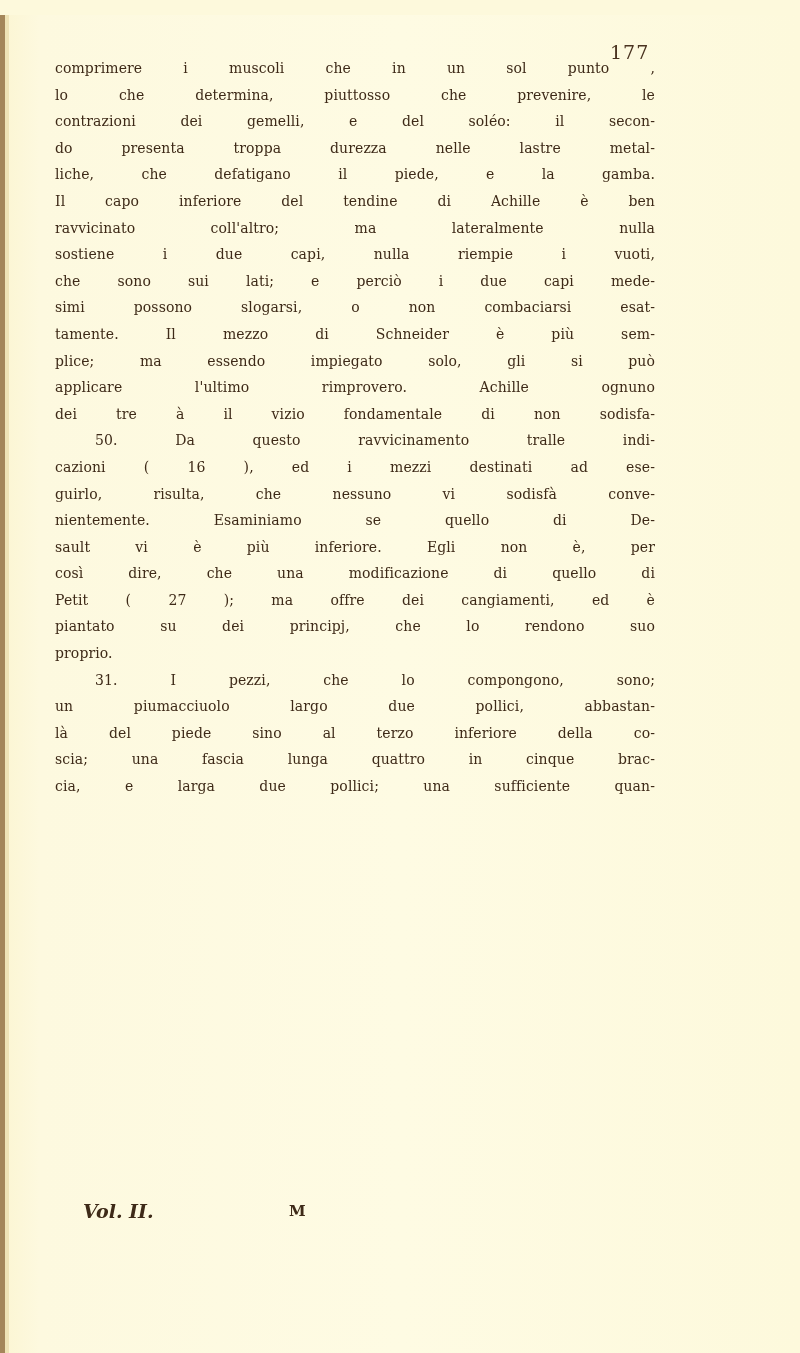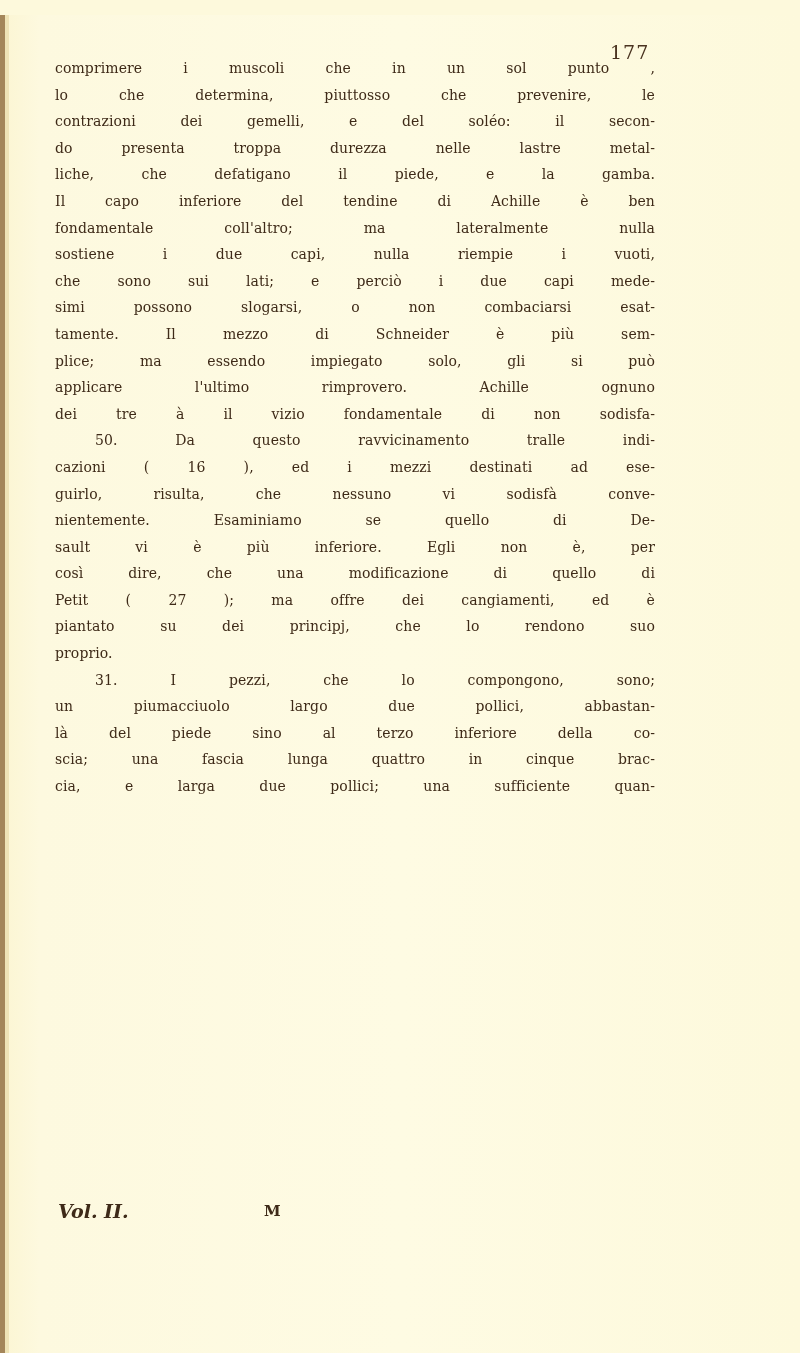--- a/index.html
+++ b/index.html
@@ -66,21 +66,21 @@
     .line.last {
       text-align-last: left;
     }
     .line.indent {
       padding-left: 40px;
       box-sizing: border-box;
     }
     .footer {
       position: absolute;
       top: 1185px;
-      left: 42px;
+      left: 67px;
       width: 600px;
       height: 24px;
       font-size: 19px;
       color: #3e2a18;
     }
     .signature-vol {
       position: absolute;
       left: 16px;
       top: 0;
       font-style: italic;
@@ -103,21 +103,21 @@
 
   <div class="folio">177</div>
 
   <div class="text-block">
     <div class="line">comprimere i muscoli che in un sol punto ,</div>
     <div class="line">lo che determina, piuttosso che prevenire, le</div>
     <div class="line">contrazioni dei gemelli, e del soléo: il secon-</div>
     <div class="line">do presenta troppa durezza nelle lastre metal-</div>
     <div class="line">liche, che defatigano il piede, e la gamba.</div>
     <div class="line">Il capo inferiore del tendine di Achille è ben</div>
-    <div class="line">fondamentale coll'altro; ma lateralmente nulla</div>
+    <div class="line">ravvicinato coll'altro; ma lateralmente nulla</div>
     <div class="line">sostiene i due capi, nulla riempie i vuoti,</div>
     <div class="line">che sono sui lati; e perciò i due capi mede-</div>
     <div class="line">simi possono slogarsi, o non combaciarsi esat-</div>
     <div class="line">tamente. Il mezzo di Schneider è più sem-</div>
     <div class="line">plice; ma essendo impiegato solo, gli si può</div>
     <div class="line">applicare l'ultimo rimprovero. Achille ognuno</div>
     <div class="line">dei tre à il vizio fondamentale di non sodisfa-</div>
     <div class="line indent">50. Da questo ravvicinamento tralle indi-</div>
     <div class="line">cazioni ( 16 ), ed i mezzi destinati ad ese-</div>
     <div class="line">guirlo, risulta, che nessuno vi sodisfà conve-</div>

